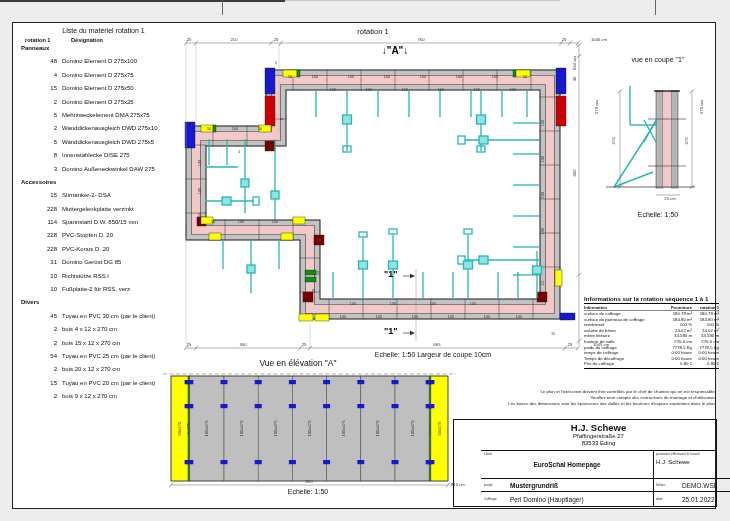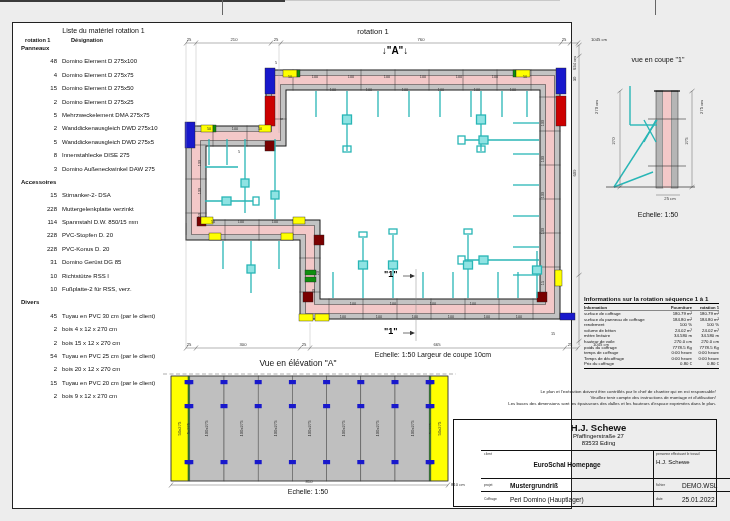--- a/index.html
+++ b/index.html
@@ -1,20 +1,20 @@
 <!DOCTYPE html>
 <html><head>
 <meta charset="utf-8">
 <style>
   html,body{margin:0;padding:0;}
   body{width:730px;height:521px;background:#ededed;font-family:"Liberation Sans",sans-serif;position:relative;overflow:hidden;}
   .topstrip1{position:absolute;left:0;top:0;width:285px;height:2px;background:#3a3a3a;}
   .topstrip2{position:absolute;left:285px;top:0;width:275px;height:1px;background:#c9c9c9;}
   .foldmark{position:absolute;top:0;width:1px;height:15px;background:#666;}
-  .sheet{position:absolute;left:12px;top:22px;width:560px;height:487px;background:#ffffff;border:1.5px solid #222;box-sizing:border-box;}
+  .sheet{position:absolute;left:12px;top:22px;width:704px;height:487px;background:#ffffff;border:1.5px solid #222;box-sizing:border-box;}
   .gfx{position:absolute;left:0;top:0;}
 
   
   .mlist{position:absolute;left:8px;top:4px;width:165px;color:#111;}
   .mlist-title{font-size:7px;text-align:center;margin-bottom:3px;}
   .mlist-head{font-size:5.6px;font-weight:bold;display:flex;margin-bottom:2px;}
   .mlist-head .h1{width:38px;text-align:left;padding-left:4px;}
   .mlist-head .h2{padding-left:8px;}
   .msec{font-weight:bold;font-size:6px;height:13.4px;}
   .mrow{display:flex;height:13.4px;font-size:6px;}

